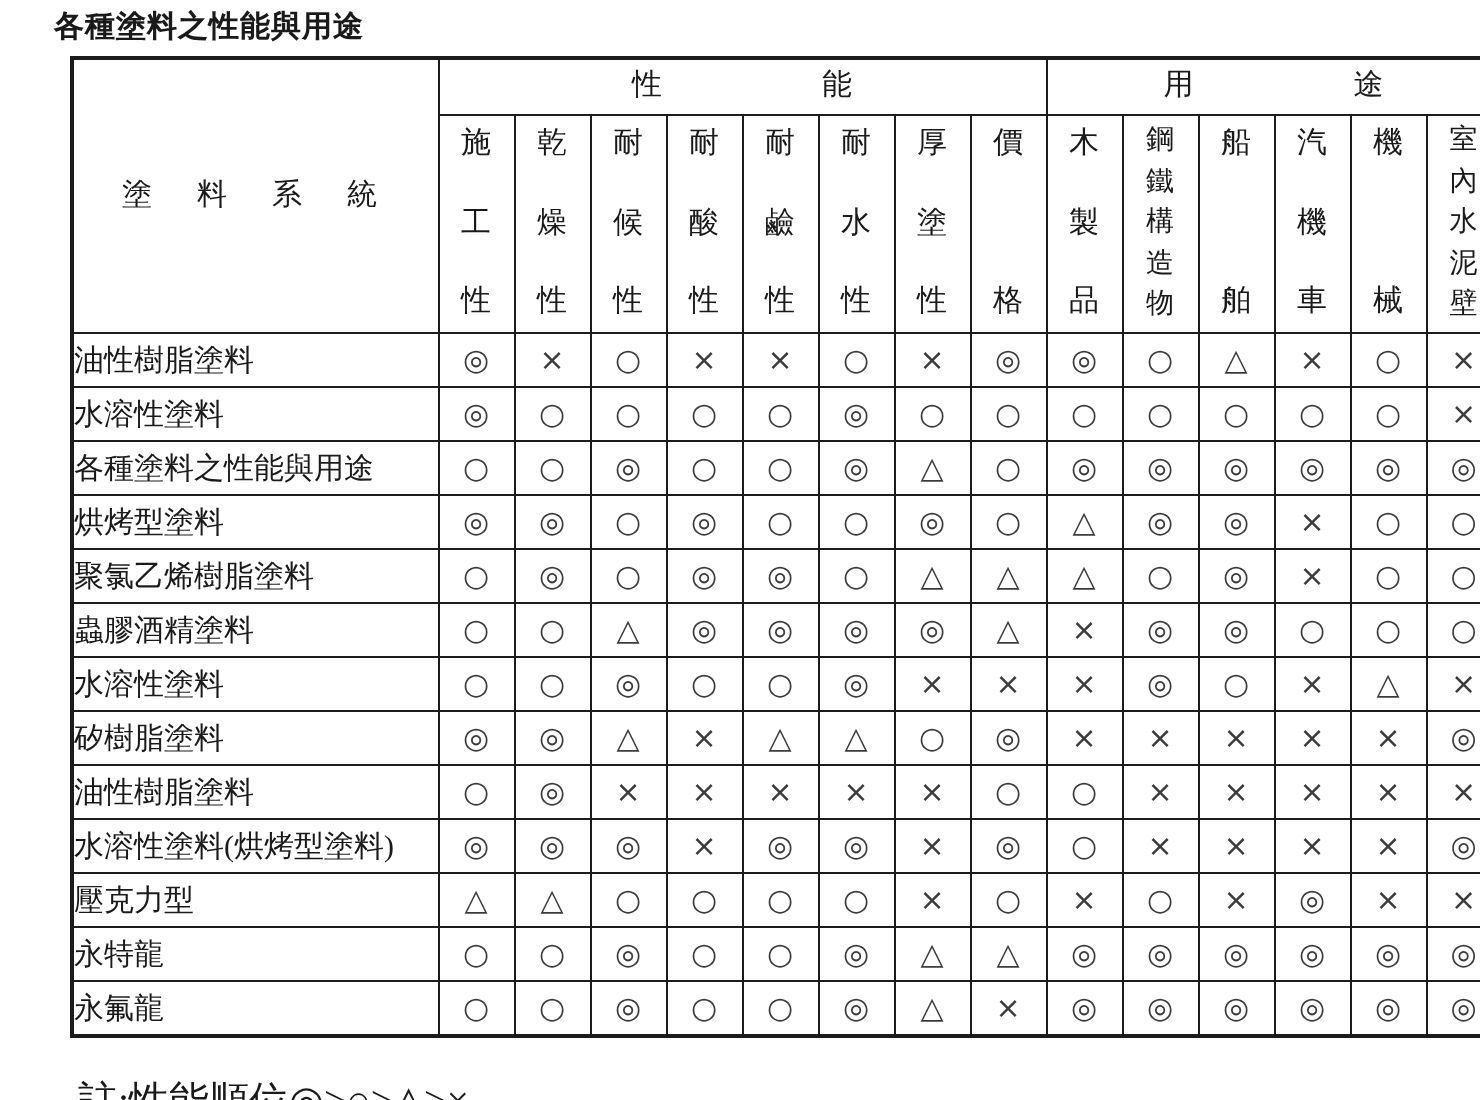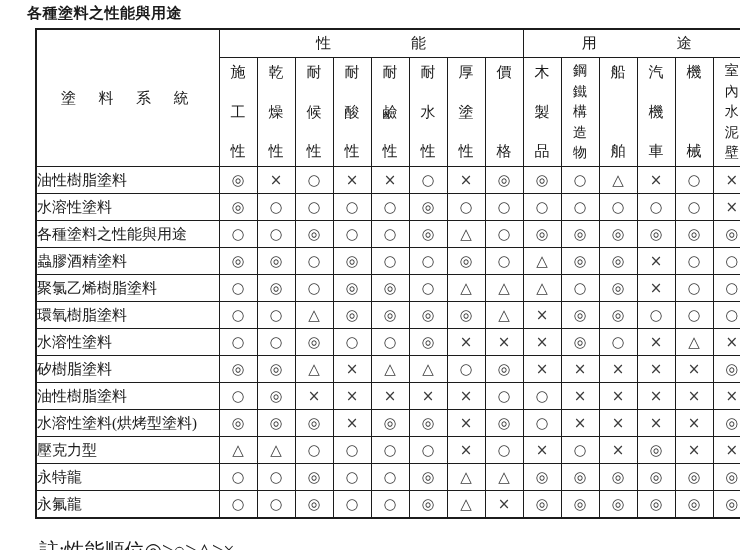--- a/index.html
+++ b/index.html
@@ -292,55 +292,55 @@
           <td class="sym">△</td>
           <td class="sym">○</td>
           <td class="sym">◎</td>
           <td class="sym">◎</td>
           <td class="sym">◎</td>
           <td class="sym">◎</td>
           <td class="sym">◎</td>
           <td class="sym">◎</td>
         </tr>
         <tr>
+          <td class="row-label">烘烤型塗料</td>
+          <td class="sym">◎</td>
+          <td class="sym">◎</td>
+          <td class="sym">○</td>
+          <td class="sym">◎</td>
+          <td class="sym">○</td>
+          <td class="sym">○</td>
+          <td class="sym">◎</td>
+          <td class="sym">○</td>
+          <td class="sym">△</td>
+          <td class="sym">◎</td>
+          <td class="sym">◎</td>
+          <td class="sym">×</td>
+          <td class="sym">○</td>
+          <td class="sym">○</td>
+        </tr>
+        <tr>
+          <td class="row-label">聚氯乙烯樹脂塗料</td>
+          <td class="sym">○</td>
+          <td class="sym">◎</td>
+          <td class="sym">○</td>
+          <td class="sym">◎</td>
+          <td class="sym">◎</td>
+          <td class="sym">○</td>
+          <td class="sym">△</td>
+          <td class="sym">△</td>
+          <td class="sym">△</td>
+          <td class="sym">○</td>
+          <td class="sym">◎</td>
+          <td class="sym">×</td>
+          <td class="sym">○</td>
+          <td class="sym">○</td>
+        </tr>
+        <tr>
           <td class="row-label">蟲膠酒精塗料</td>
-          <td class="sym">◎</td>
-          <td class="sym">◎</td>
-          <td class="sym">○</td>
-          <td class="sym">◎</td>
-          <td class="sym">○</td>
-          <td class="sym">○</td>
-          <td class="sym">◎</td>
-          <td class="sym">○</td>
-          <td class="sym">△</td>
-          <td class="sym">◎</td>
-          <td class="sym">◎</td>
-          <td class="sym">×</td>
-          <td class="sym">○</td>
-          <td class="sym">○</td>
-        </tr>
-        <tr>
-          <td class="row-label">聚氯乙烯樹脂塗料</td>
-          <td class="sym">○</td>
-          <td class="sym">◎</td>
-          <td class="sym">○</td>
-          <td class="sym">◎</td>
-          <td class="sym">◎</td>
-          <td class="sym">○</td>
-          <td class="sym">△</td>
-          <td class="sym">△</td>
-          <td class="sym">△</td>
-          <td class="sym">○</td>
-          <td class="sym">◎</td>
-          <td class="sym">×</td>
-          <td class="sym">○</td>
-          <td class="sym">○</td>
-        </tr>
-        <tr>
-          <td class="row-label">環氧樹脂塗料</td>
           <td class="sym">○</td>
           <td class="sym">○</td>
           <td class="sym">△</td>
           <td class="sym">◎</td>
           <td class="sym">◎</td>
           <td class="sym">◎</td>
           <td class="sym">◎</td>
           <td class="sym">△</td>
           <td class="sym">×</td>
           <td class="sym">◎</td>

